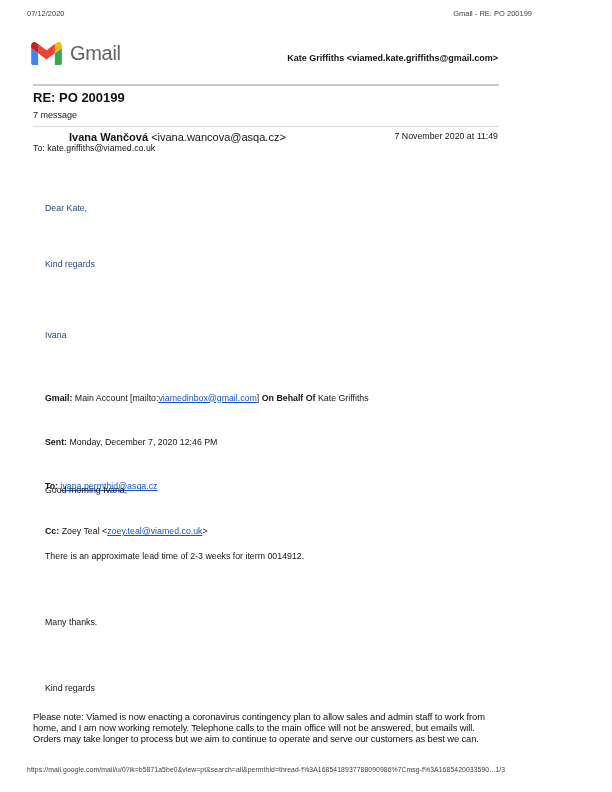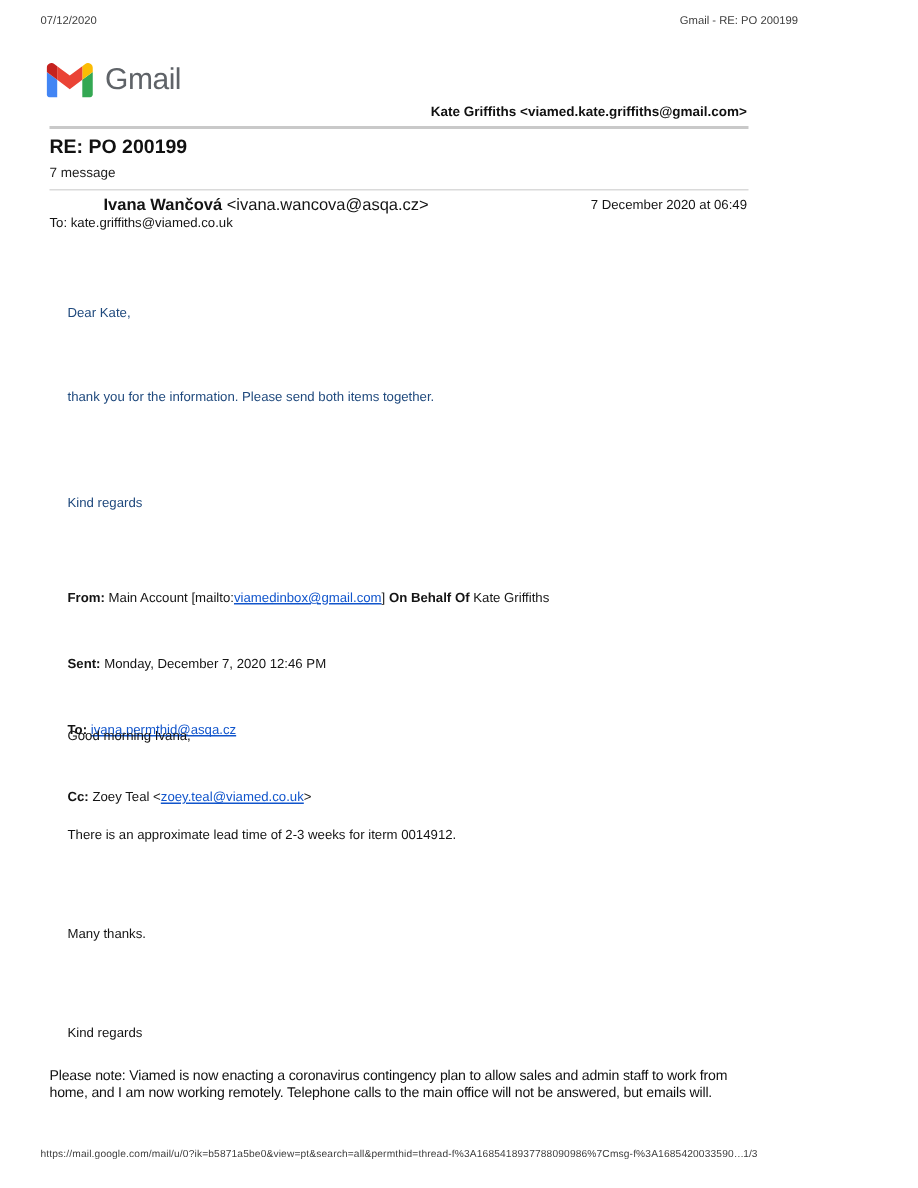--- a/index.html
+++ b/index.html
@@ -9,21 +9,21 @@
   
   .ph-date{position:absolute;left:27px;top:9px;font-size:7.5px;color:#3d3d3d;}
   .ph-title{position:absolute;left:0;right:0;top:9px;text-align:right;font-size:7.5px;color:#3d3d3d;}
   .footer-url{position:absolute;left:27px;top:766px;font-size:6.8px;color:#3d3d3d;letter-spacing:0.1px;}
   .footer-page{position:absolute;right:27px;top:766px;font-size:6.8px;color:#3d3d3d;}
 
   
   .masthead{position:absolute;left:31px;top:42px;display:flex;align-items:center;gap:8px;}
   .logo svg{width:31px;height:23px;display:block;}
   .logo-text{font-size:20px;color:#5f6368;letter-spacing:-0.3px;}
-  .account{position:absolute;right:34px;top:69px;font-size:9px;font-weight:bold;color:#111;}
+  .account{position:absolute;right:34px;top:53px;font-size:9px;font-weight:bold;color:#111;}
 
   
   .rule-top{position:absolute;left:33px;right:33px;top:84px;height:2px;background:#c9c9c9;}
   .subject{position:absolute;left:33px;top:90px;font-size:13px;font-weight:bold;color:#111;}
   .msg-count{position:absolute;left:33px;top:110px;font-size:9px;color:#222;}
   .rule-thin{position:absolute;left:33px;right:33px;top:126px;height:1px;background:#dadada;}
 
   
   .sender-row{position:absolute;left:33px;top:131px;font-size:11px;white-space:pre-wrap;padding-left:36px;}
   .sender-name{font-weight:bold;}
@@ -73,45 +73,46 @@
     <span class="logo-text">Gmail</span>
   </div>
   <div class="account">Kate Griffiths &lt;viamed.kate.griffiths@gmail.com&gt;</div>
 
   <div class="rule-top"></div>
   <div class="subject">RE: PO 200199</div>
   <div class="msg-count">7 message</div>
   <div class="rule-thin"></div>
 
   <div class="sender-row"><span class="sender-name">Ivana Wančová</span><span> &lt;ivana.wancova@asqa.cz&gt;</span></div>
-  <div class="msg-date">7 December 2020 at 06:49</div>
+  <div class="msg-date">7 November 2020 at 11:49</div>
   <div class="to-row">To: kate.griffiths@viamed.co.uk</div>
 
   <div class="reply-block">
     <div>Dear Kate,</div>
-    <div>thank you for the information. Please send both items together.</div>
     <div>Kind regards</div>
+    <div>Ivana</div>
   </div>
 
   <div class="quoted-block">
-    <div><span class="b">From:</span><span> Main Account [mailto:</span><span class="link">viamedinbox@gmail.com</span><span>] </span><span class="b">On Behalf Of</span><span> Kate Griffiths</span></div>
+    <div><span class="b">Gmail:</span><span> Main Account [mailto:</span><span class="link">viamedinbox@gmail.com</span><span>] </span><span class="b">On Behalf Of</span><span> Kate Griffiths</span></div>
     <div><span class="b">Sent:</span><span> Monday, December 7, 2020 12:46 PM</span></div>
     <div><span class="b">To:</span><span> </span><span class="link">ivana.permthid@asqa.cz</span></div>
     <div><span class="b">Cc:</span><span> Zoey Teal &lt;</span><span class="link">zoey.teal@viamed.co.uk</span><span>&gt;</span></div>
   </div>
 
   <div class="body-block">
     <div>Good morning Ivana,</div>
     <div>There is an approximate lead time of 2-3 weeks for iterm 0014912.</div>
     <div>Many thanks.</div>
     <div>Kind regards</div>
     
   </div>
 
   <div class="notice">
     <div>Please note: Viamed is now enacting a coronavirus contingency plan to allow sales and admin staff to work from</div>
     <div>home, and I am now working remotely. Telephone calls to the main office will not be answered, but emails will.</div>
+    <div>Orders may take longer to process but we aim to continue to operate and serve our customers as best we can.</div>
   </div>
 
   <div class="footer-url">https://mail.google.com/mail/u/0?ik=b5871a5be0&amp;view=pt&amp;search=all&amp;permthid=thread-f%3A1685418937788090986%7Cmsg-f%3A1685420033590…</div>
   <div class="footer-page">1/3</div>
 
 </div>
 
 </body></html>

